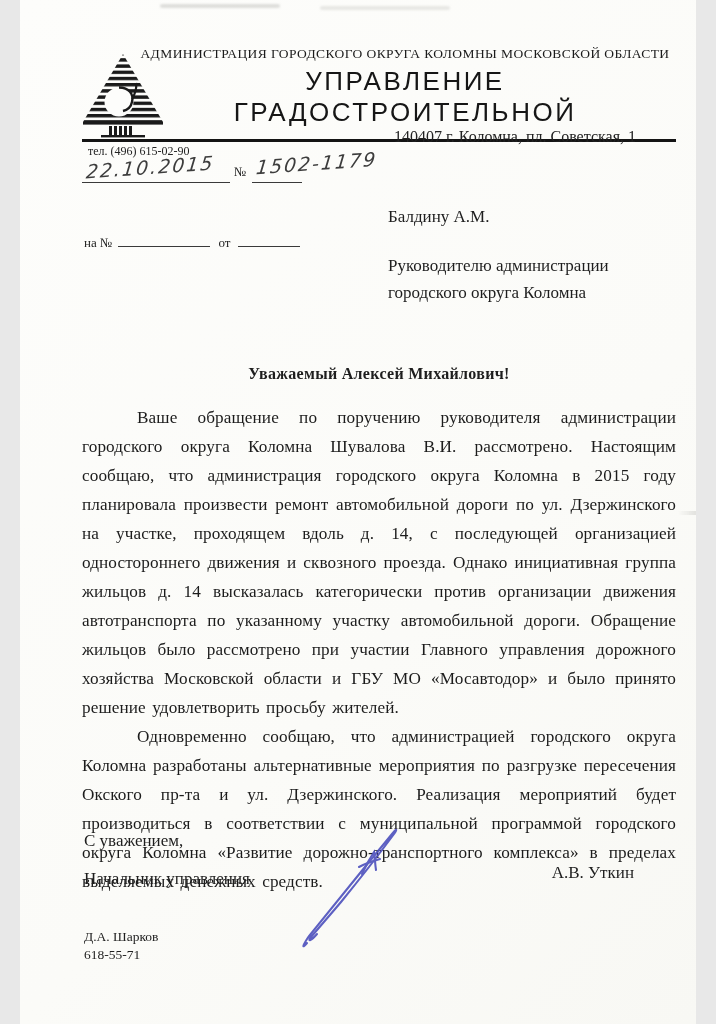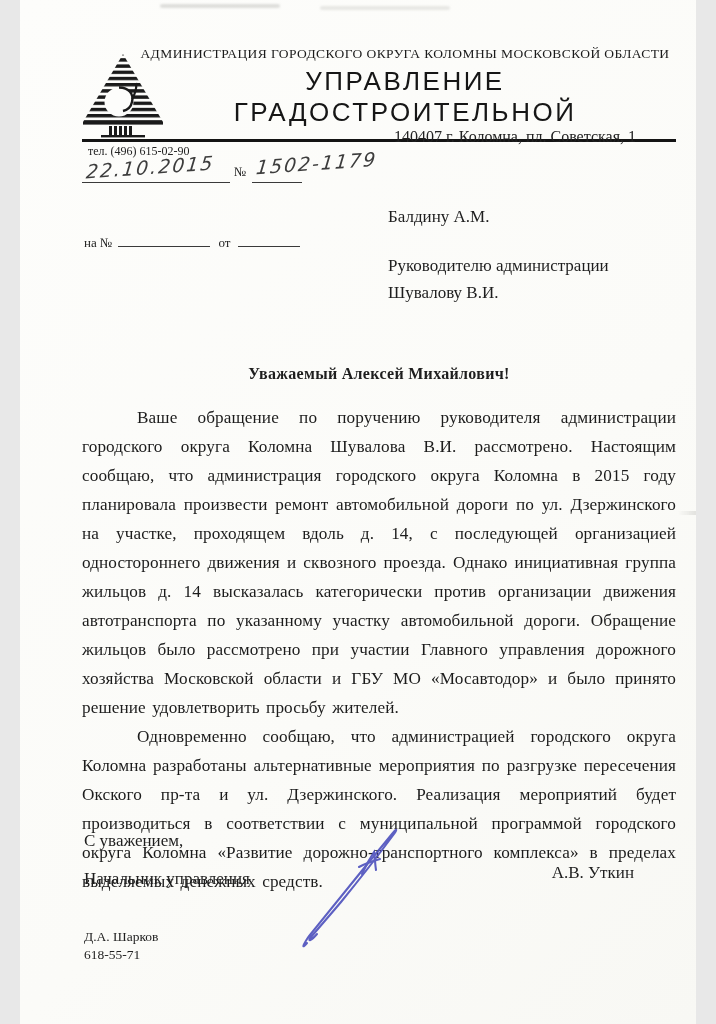--- a/index.html
+++ b/index.html
@@ -109,21 +109,21 @@
   <div class="num-underline"></div>
   <div class="hand hand-num">1502-1179</div>
   <div class="ref-row2">
     <span>на №</span><span class="blank blank-na"></span><span>от</span><span class="blank blank-ot"></span>
   </div>
 
   <div class="recipient">
     <div>Балдину А.М.</div>
     <div class="gap"></div>
     <div>Руководителю администрации</div>
-    <div>Шувалову В.И.</div>
+    <div>городского округа Коломна</div>
   </div>
 
   <div class="salutation">Уважаемый Алексей Михайлович!</div>
   <div class="body-text">
     <p>Ваше обращение по поручению руководителя администрации городского округа Коломна Шувалова В.И. рассмотрено. Настоящим сообщаю, что администрация городского округа Коломна в 2015 году планировала произвести ремонт автомобильной дороги по ул. Дзержинского на участке, проходящем вдоль д. 14, с последующей организацией одностороннего движения и сквозного проезда. Однако инициативная группа жильцов д. 14 высказалась категорически против организации движения автотранспорта по указанному участку автомобильной дороги. Обращение жильцов было рассмотрено при участии Главного управления дорожного хозяйства Московской области и ГБУ МО «Мосавтодор» и было принято решение удовлетворить просьбу жителей.</p>
     <p>Одновременно сообщаю, что администрацией городского округа Коломна разработаны альтернативные мероприятия по разгрузке пересечения Окского пр-та и ул. Дзержинского. Реализация мероприятий будет производиться в соответствии с муниципальной программой городского округа Коломна «Развитие дорожно-транспортного комплекса» в пределах выделяемых денежных средств.</p>
   </div>
 
   <div class="regards">С уважением,</div>
   <div class="position">Начальник управления</div>

